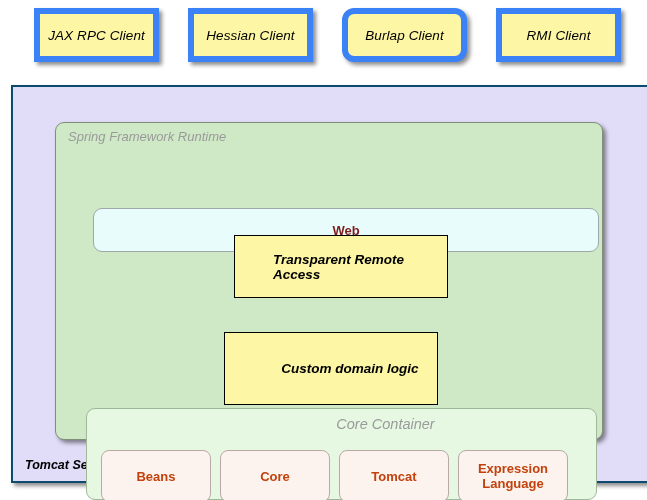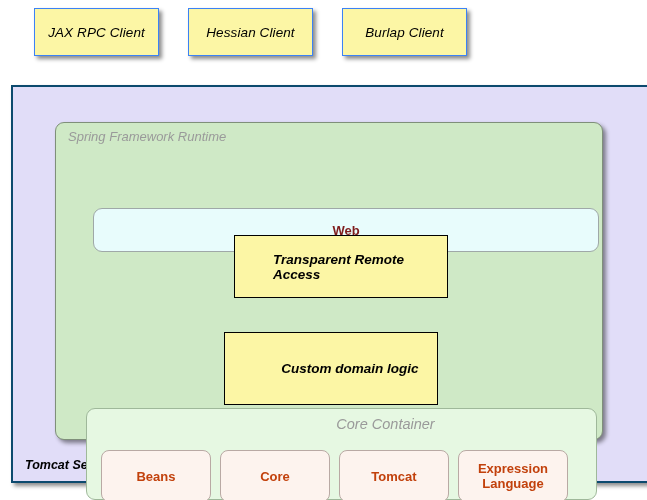--- a/index.html
+++ b/index.html
@@ -31,35 +31,35 @@
   .client-row {
     position: absolute;
     left: 0;
     top: 8px;
     width: 647px;
     height: 56px;
   }
   .client-box {
     position: absolute;
     top: 0;
-    height: 48px;
+    height: 54px;
     background: #FCF6A5;
-    border: 1px solid #3b82f6;
+    border: 6px solid #3b82f6;
     box-sizing: border-box;
     display: flex;
     align-items: center;
     justify-content: center;
     font-style: italic;
     font-size: 13.5px;
     color: #000000;
     letter-spacing: 0.1px;
   }
   .client-box.c0 { left: 34px;  width: 125px; }
   .client-box.c1 { left: 188px; width: 125px; }
-  .client-box.c2 { left: 342px; width: 125px; }
+  .client-box.c2 { left: 342px; width: 125px; border-radius: 12px; }
   .client-box.c3 { left: 496px; width: 125px; }
 
   
   .servlet-container {
     position: absolute;
     left: 11px;
     top: 85px;
     width: 646px;
     height: 398px;
     background: #E1DDF8;
@@ -207,20 +207,23 @@
   <div class="client-row">
     <div class="client-box c0 sh">
       <span>JAX RPC Client</span>
     </div>
     <div class="client-box c1 sh">
       <span>Hessian Client</span>
     </div>
     <div class="client-box c2 sh">
       <span>Burlap Client</span>
     </div>
+    <div class="client-box c3 sh">
+      <span>RMI Client</span>
+    </div>
   </div>
 
   <div class="servlet-container sh">
 
     <div class="spring-runtime sh">
       <div class="spring-label">Spring Framework Runtime</div>
 
       <div class="web-band">
         <span>Web</span>
       </div>

